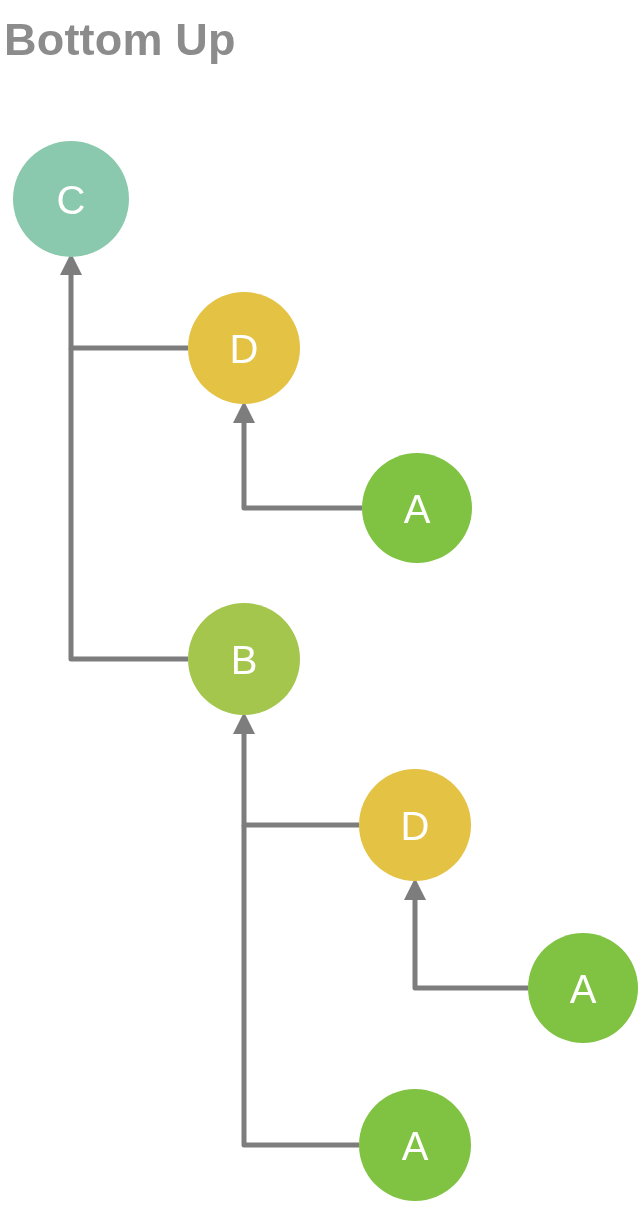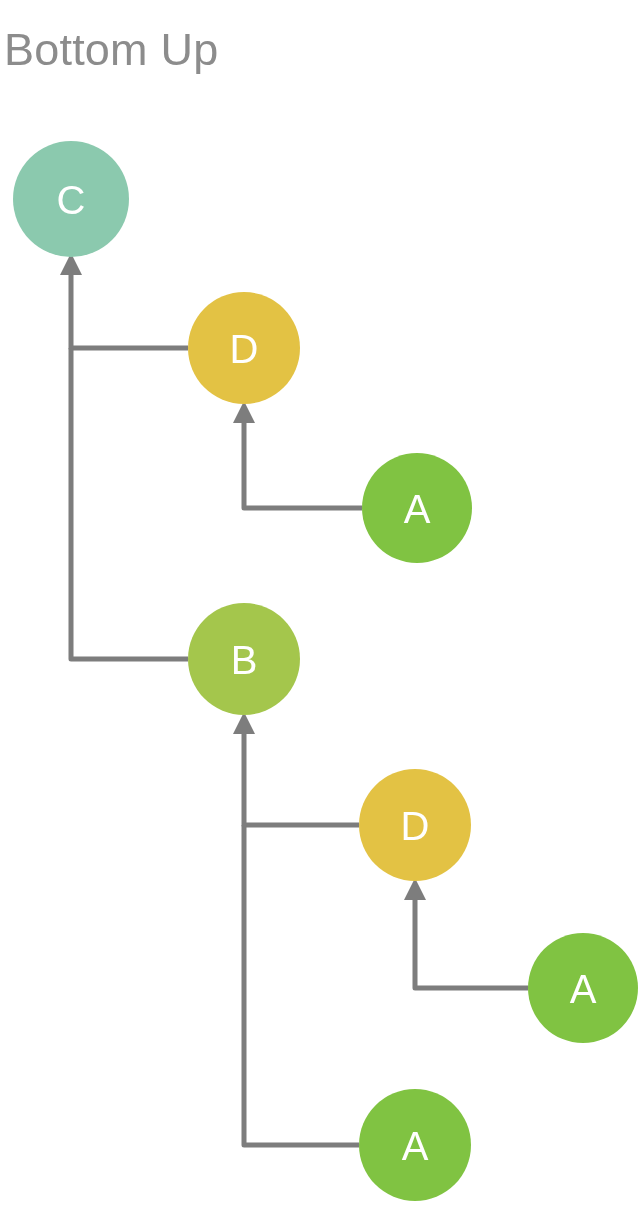--- a/index.html
+++ b/index.html
@@ -20,26 +20,25 @@
     top: 0;
     left: 0;
     width: 642px;
     height: 1206px;
   }
   .diagram-title {
     position: absolute;
     left: 4px;
     top: 14px;
     font-size: 45px;
-    font-weight: 400;
+    font-weight: 700;
     letter-spacing: 0.2px;
     color: #8c8c8c;
     font-family: "Liberation Sans", "DejaVu Sans", sans-serif;
     white-space: nowrap;
-    margin-top: 10px;
   }
   .node-label {
     fill: #ffffff;
     font-family: "Liberation Sans", "DejaVu Sans", sans-serif;
     font-size: 40px;
     font-weight: 300;
     text-anchor: middle;
     dominant-baseline: central;
   }
   .edge-line {

